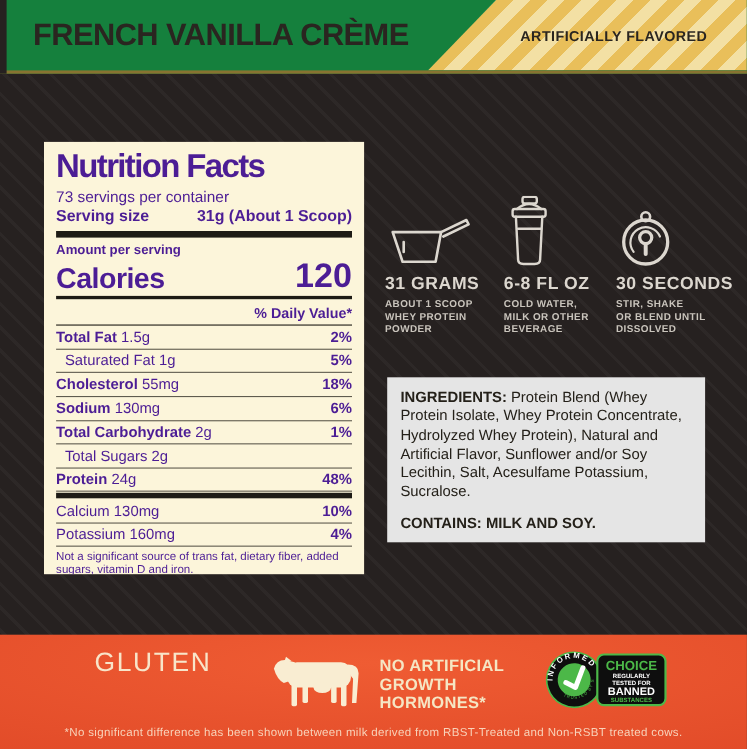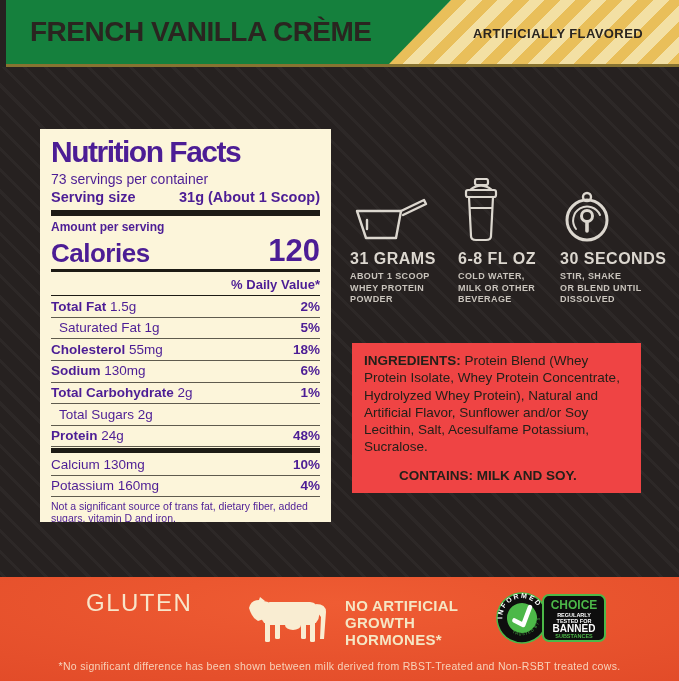--- a/index.html
+++ b/index.html
@@ -59,25 +59,25 @@
   .step{position:absolute;color:#d9d4cc;}
   .step .icon-box{height:66px;display:flex;align-items:flex-end;}
   .step h3{margin:6px 0 3px;font-size:16px;font-weight:700;letter-spacing:0.5px;color:#dcd7cf;}
   .step .sub{font-size:9px;font-weight:700;letter-spacing:0.4px;line-height:1.3;color:#c9c4bc;white-space:pre-line;}
   .s1{left:350px;top:178px;width:106px;}
   .s2{left:458px;top:178px;width:100px;}
   .s3{left:560px;top:178px;width:116px;}
   
   .ingredients{
     position:absolute;left:352px;top:343px;width:289px;
-    background:#ef4444;color:#242019;box-sizing:border-box;
+    background:#e5e5e5;color:#242019;box-sizing:border-box;
     padding:9px 12px;font-size:13.5px;line-height:1.28;
   }
   .ingredients .lbl{font-weight:700;}
-  .ingredients .contains{font-weight:700;margin-top:11px;margin-left:35px;}
+  .ingredients .contains{font-weight:700;margin-top:11px;}
   
   .footer{
     position:absolute;left:0;top:577px;width:679px;height:104px;
     background:radial-gradient(130% 150% at 50% 25%,#ef5c33 0%,#e14a28 70%,#d84425 100%);
   }
   .gluten{position:absolute;left:86px;top:15px;color:#f9edd2;line-height:0.9;}
   .gluten .g1{font-size:24px;font-weight:400;letter-spacing:1.5px;opacity:0.95;}
   .gluten .g2{font-size:32px;font-weight:700;letter-spacing:1.5px;}
   .cow-box{position:absolute;left:248px;top:16px;}
   .hormones{position:absolute;left:345px;top:21px;font-size:15px;font-weight:700;

